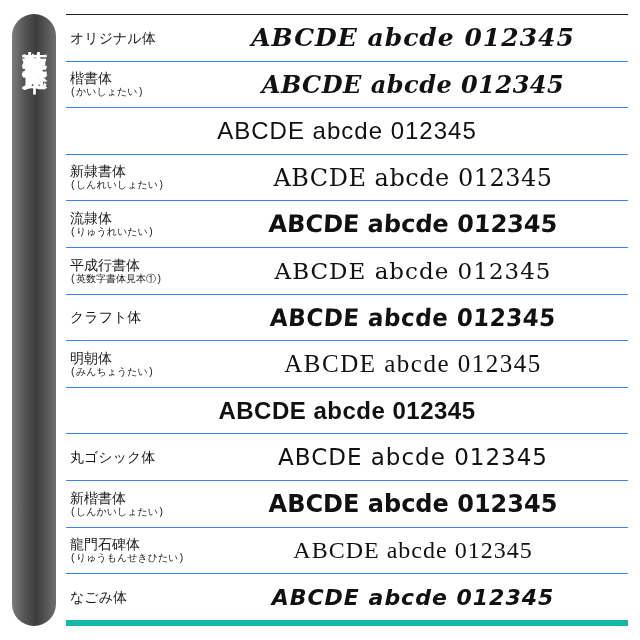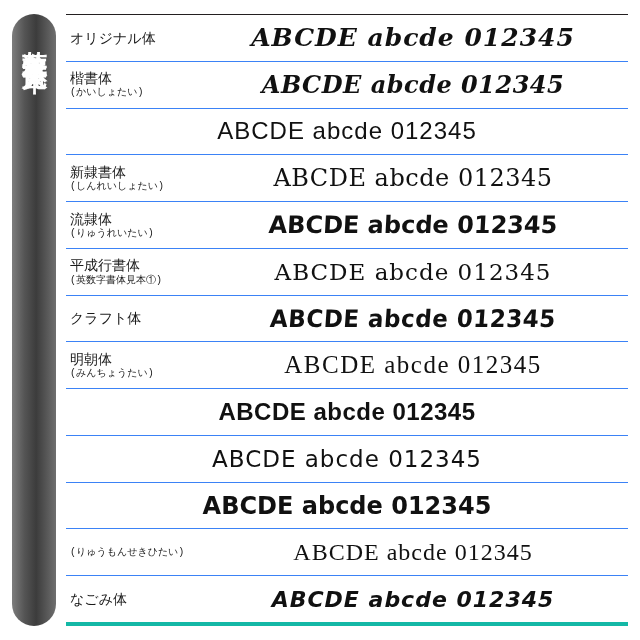--- a/index.html
+++ b/index.html
@@ -97,21 +97,21 @@
   .s-shinreisho { font-family: "DejaVu Serif", serif; font-weight: normal; font-size: 24px; letter-spacing: 0.5px; }
   .s-ryureisho  { font-family: "DejaVu Sans", sans-serif; font-weight: bold; font-size: 24px; letter-spacing: 0px; transform: skewX(-3deg); }
   .s-heisei     { font-family: "DejaVu Serif", serif; font-weight: normal; font-size: 23px; letter-spacing: 1px; }
   .s-craft      { font-family: "DejaVu Sans", sans-serif; font-weight: bold; font-size: 23px; letter-spacing: 0.5px; transform: skewX(-4deg) scaleY(1.05); }
   .s-mincho     { font-family: "Liberation Serif", serif; font-weight: normal; font-size: 25px; letter-spacing: 1.5px; }
   .s-kakugo     { font-family: "Liberation Sans", sans-serif; font-weight: bold; font-size: 24px; letter-spacing: 0.5px; }
   .s-marugo     { font-family: "DejaVu Sans", sans-serif; font-weight: normal; font-size: 23px; letter-spacing: 1px; }
   .s-shinkaisho { font-family: "DejaVu Sans", sans-serif; font-weight: bold; font-size: 24px; letter-spacing: 0px; }
   .s-ryumon     { font-family: "Liberation Serif", serif; font-weight: normal; font-size: 24px; letter-spacing: 1px; }
   .s-nagomi     { font-family: "DejaVu Sans", sans-serif; font-weight: bold; font-size: 22px; font-style: italic; letter-spacing: 1px; }
-  .row:last-child { border-bottom: 4px solid #14b8a6; }
+  .row:last-child { border-bottom: 6px solid #14b8a6; }
 </style>
 </head>
 <body>
 
 <div class="page">
   <div class="title-bar">
     <div class="title-text">英数字書体見本①</div>
   </div>
   <div class="table">
       <div class="row">
@@ -161,27 +161,35 @@
         <div class="name-cell">
           <div class="name-main">明朝体</div>
           <div class="name-sub">(みんちょうたい)</div>
         </div>
         <div class="sample-cell s-mincho">ABCDE abcde 012345</div>
       </div>
       <div class="row">
         <div class="sample-cell s-kakugo">ABCDE abcde 012345</div>
       </div>
       <div class="row">
+        <div class="name-cell">
+          <div class="name-main">丸ゴシック体</div>
+        </div>
         <div class="sample-cell s-marugo">ABCDE abcde 012345</div>
       </div>
       <div class="row">
+        <div class="name-cell">
+          <div class="name-main">新楷書体</div>
+          <div class="name-sub">(しんかいしょたい)</div>
+        </div>
         <div class="sample-cell s-shinkaisho">ABCDE abcde 012345</div>
       </div>
       <div class="row">
         <div class="name-cell">
+          <div class="name-main">龍門石碑体</div>
           <div class="name-sub">(りゅうもんせきひたい)</div>
         </div>
         <div class="sample-cell s-ryumon">ABCDE abcde 012345</div>
       </div>
       <div class="row">
         <div class="name-cell">
           <div class="name-main">なごみ体</div>
         </div>
         <div class="sample-cell s-nagomi">ABCDE abcde 012345</div>
       </div>

